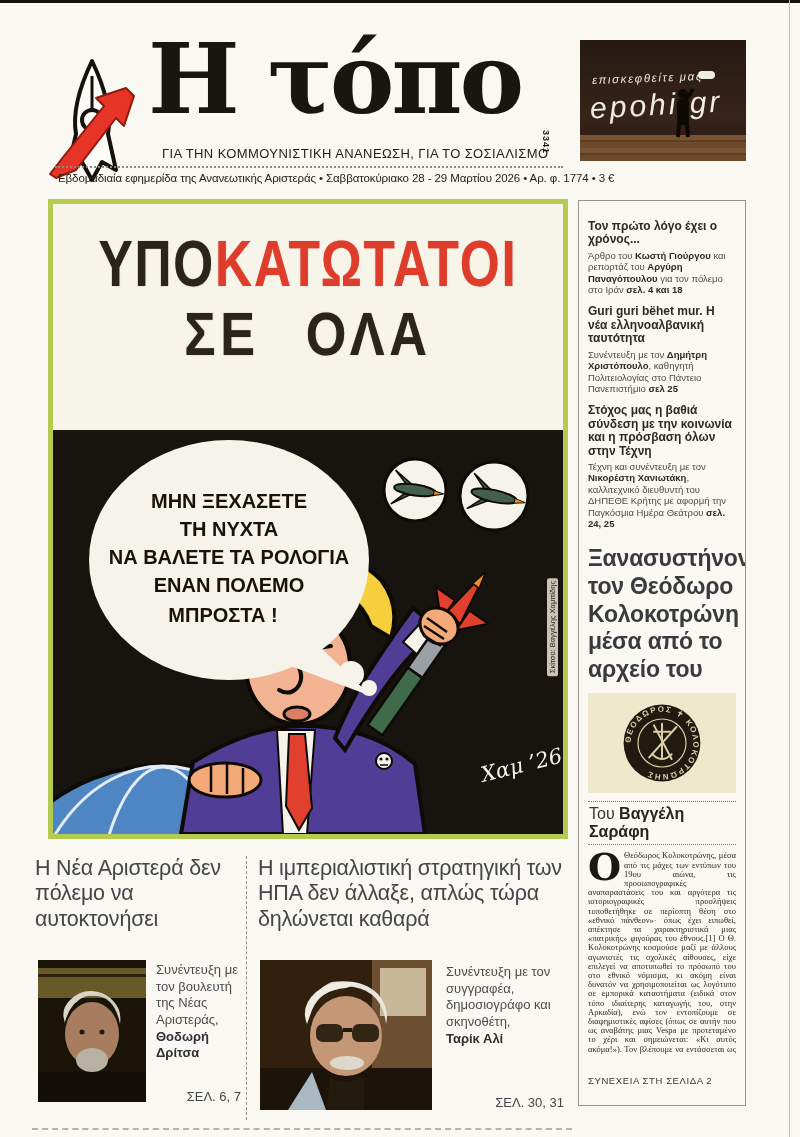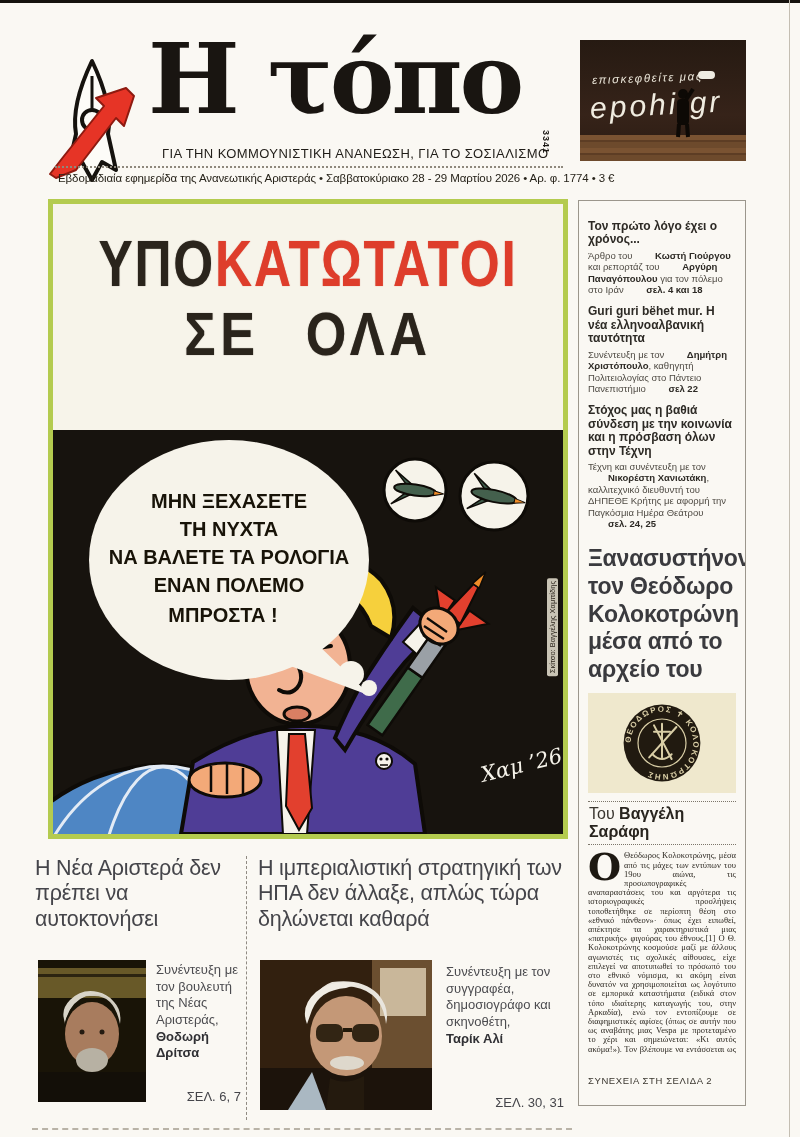--- a/index.html
+++ b/index.html
@@ -65,21 +65,21 @@
   .pages2{right:6px;bottom:16px;}
   .v-divider{position:absolute;left:246px;top:856px;height:264px;border-left:1px dashed #8f8a82;}
   .bottom-rule{position:absolute;left:32px;top:1128px;width:540px;border-top:2px dashed #b9b3a7;}
 
   
   .rightcol{position:absolute;left:578px;top:200px;width:168px;height:906px;box-sizing:border-box;
     border:1px solid #9b968c;background:#faf8f3;padding:19px 9px;display:flex;flex-direction:column;overflow:hidden;}
   .rc-item{margin-bottom:10px;}
   .rc-title{font-size:12px;font-weight:bold;line-height:1.12;color:#2d2a25;margin-bottom:3px;}
   .rc-body{font-size:9.5px;line-height:1.2;color:#4e4a43;}
-  .rc-body b{color:#2d2a25;margin-left:20px;}
+  .rc-body b{color:#2d2a25;}
   .rc-feature-headline{font-size:23px;font-weight:bold;line-height:1.2;color:#3a3a3e;
     letter-spacing:-0.2px;margin:6px 0 10px;}
   .rc-seal{height:100px;background:#efe8cd;display:flex;align-items:center;justify-content:center;margin-bottom:8px;}
   .rc-byline{border-top:1px dotted #7c766a;border-bottom:1px dotted #7c766a;padding:3px 1px;
     font-size:16px;color:#3a362f;margin-bottom:6px;}
   .rc-byline b{color:#28241e;}
   .rc-article{flex:1;overflow:hidden;font-family:"Liberation Serif",serif;font-size:8.5px;
     line-height:9.2px;text-align:justify;color:#2b2720;}
   .dropcap{float:left;font-family:"DejaVu Serif",serif;font-weight:bold;font-size:38px;
     line-height:30px;margin:1px 3px 0 0;color:#1d1912;}
@@ -210,21 +210,21 @@
           </g>
         </g>
 
         <text x="430" y="352" fill="#f6f3ea" font-size="21" font-style="italic" font-family="DejaVu Serif, serif" transform="rotate(-14 430 352)">Χαμ ’26</text>
       </svg>
       <div class="cartoon-credit">Σκίτσο: Βαγγέλης Χαμπίδης</div>
     </div>
   </div>
 
   <div class="story story1">
-    <div class="story-headline">Η Νέα Αριστερά δεν πρέπει να αυτοκτονήσει</div>
+    <div class="story-headline">Η Νέα Αριστερά δεν πόλεμο να αυτοκτονήσει</div>
     <div class="photo photo1">
       <svg width="108" height="142" viewBox="0 0 108 142">
         <rect width="108" height="142" fill="#191407"></rect>
         <rect y="8" width="108" height="30" fill="#77652e" opacity="0.85"></rect>
         <rect y="14" width="108" height="3" fill="#2c2410"></rect>
         <ellipse cx="54" cy="74" rx="27" ry="32" fill="#a87c5e"></ellipse>
         <path d="M26 64 Q 34 34 54 36 Q 76 34 82 64 Q 84 50 76 42 Q 62 28 44 36 Q 28 44 26 64 Z" fill="#cfcabe"></path>
         <path d="M27 62 Q 22 50 32 40 Q 44 28 60 32 Q 78 36 82 58 L 78 46 Q 66 30 48 36 Q 32 42 27 62 Z" fill="#d8d4c8"></path>
         <ellipse cx="54" cy="100" rx="16" ry="12" fill="#b7b1a3"></ellipse>
         <circle cx="44" cy="72" r="2.5" fill="#241a10"></circle>
@@ -271,21 +271,21 @@
 
   <div class="rightcol">
 
     <div class="rc-item">
       <div class="rc-title">Τον πρώτο λόγο έχει ο χρόνος...</div>
       <div class="rc-body"><span>Άρθρο του </span><b>Κωστή Γιούργου</b><span> και ρεπορτάζ του </span><b>Αργύρη Παναγόπουλου</b><span> για τον πόλεμο στο Ιράν </span><b>σελ. 4 και 18</b></div>
     </div>
 
     <div class="rc-item">
       <div class="rc-title">Guri guri bëhet mur. Η νέα ελληνοαλβανική ταυτότητα</div>
-      <div class="rc-body"><span>Συνέντευξη με τον </span><b>Δημήτρη Χριστόπουλο</b><span>, καθηγητή Πολιτειολογίας στο Πάντειο Πανεπιστήμιο </span><b>σελ 22</b></div>
+      <div class="rc-body"><span>Συνέντευξη με τον </span><b>Δημήτρη Χριστόπουλο</b><span>, καθηγητή Πολιτειολογίας στο Πάντειο Πανεπιστήμιο </span><b>σελ 25</b></div>
     </div>
 
     <div class="rc-item">
       <div class="rc-title">Στόχος μας η βαθιά σύνδεση με την κοινωνία και η πρόσβαση όλων στην Τέχνη</div>
       <div class="rc-body"><span>Τέχνη και συνέντευξη με τον </span><b>Νικορέστη Χανιωτάκη</b><span>, καλλιτεχνικό διευθυντή του ΔΗΠΕΘΕ Κρήτης με αφορμή την Παγκόσμια Ημέρα Θεάτρου </span><b>σελ. 24, 25</b></div>
     </div>
 
     <div class="rc-feature-headline">Ξανασυστήνοντας τον Θεόδωρο Κολοκοτρώνη μέσα από το αρχείο του</div>
 
     <div class="rc-seal">

